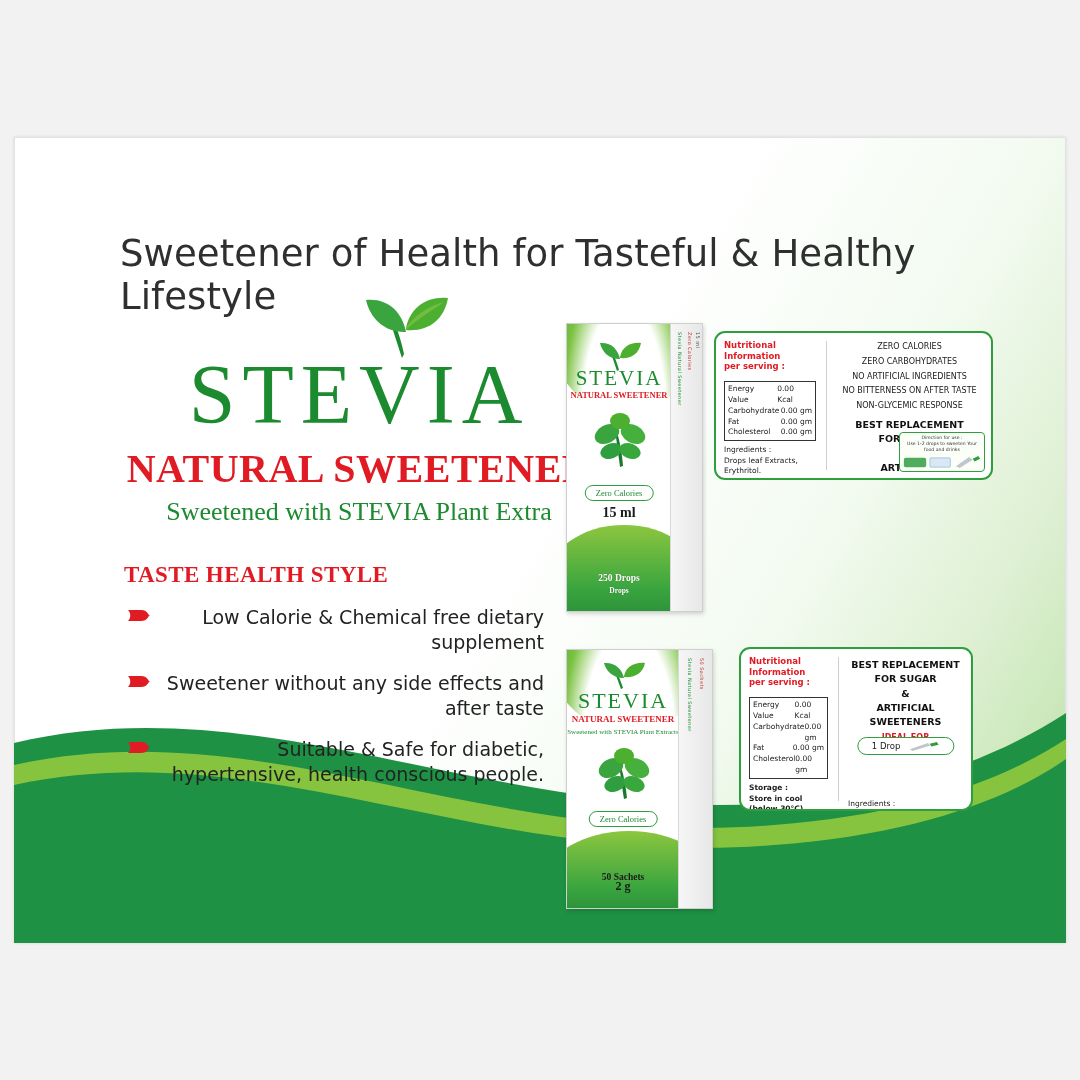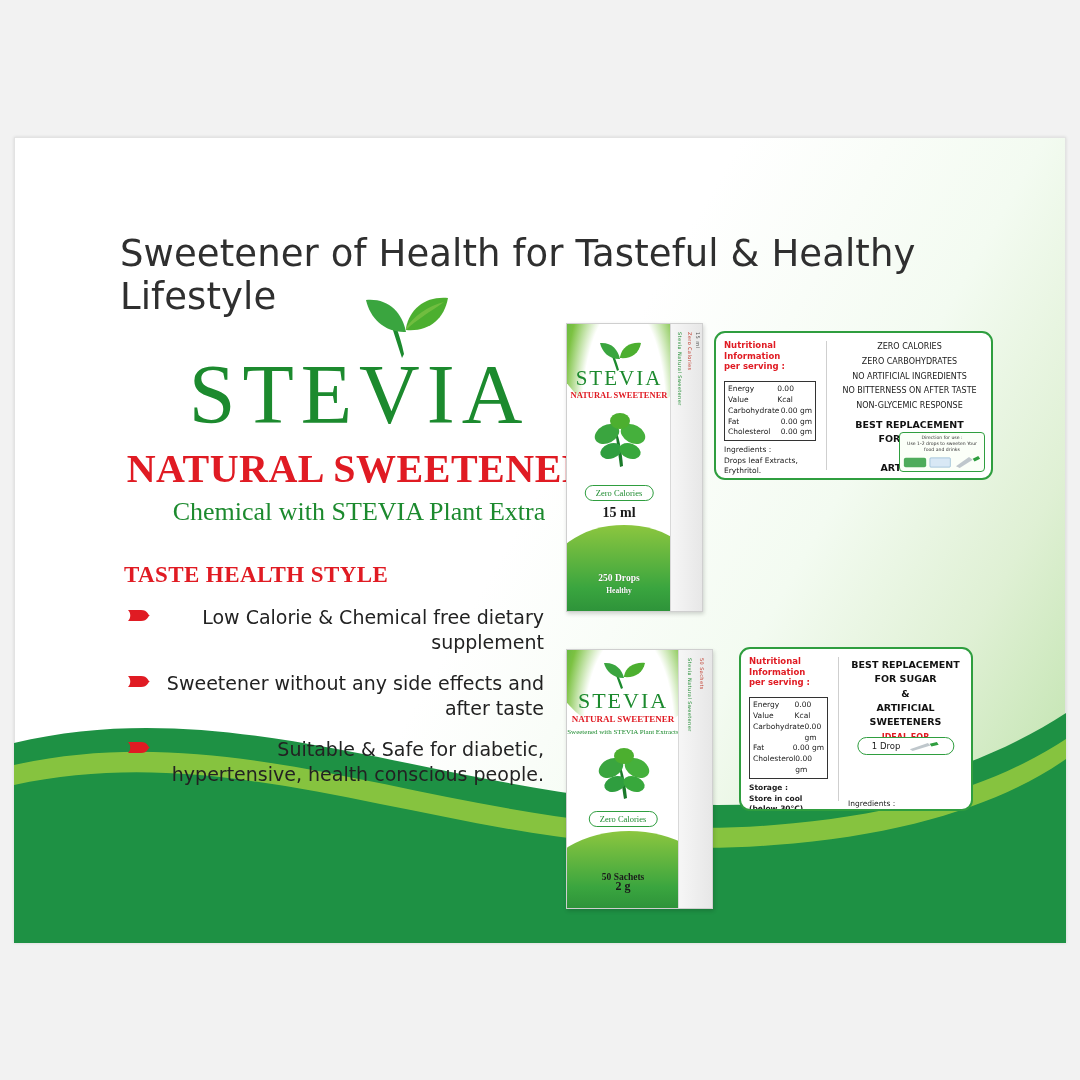--- a/index.html
+++ b/index.html
@@ -358,21 +358,21 @@
 
     <svg class="leaf-logo" viewBox="0 0 120 70">
       <path d="M58 66 C52 48 46 28 40 12 C48 22 56 42 60 62 Z" fill="#1c8a2e"></path>
       <path d="M60 40 C40 40 26 26 22 8 C44 6 58 20 62 40 Z" fill="#3aa53f"></path>
       <path d="M62 36 C66 16 82 4 104 6 C100 28 84 40 62 38 Z" fill="#4caf2f"></path>
       <path d="M62 36 C70 24 84 14 100 10 C86 20 72 28 62 38 Z" fill="#79c043" opacity=".8"></path>
     </svg>
 
     <div class="brand-stevia">STEVIA</div>
     <div class="brand-sub">NATURAL SWEETENER</div>
-    <div class="brand-tag">Chemical with STEVIA Plant Extra</div>
+    <div class="brand-tag">Sweetened with STEVIA Plant Extra</div>
 
     <div class="taste-title">TASTE HEALTH STYLE</div>
 
     <div class="bullets">
       <div class="bullet">
         <svg class="arrow" viewBox="0 0 22 13">
           <path d="M0,1 L13,1 C20,1 20,6.5 22,6.5 C20,6.5 20,12 13,12 L0,12 C3,9 3,4 0,1 Z" fill="#e01b23"></path>
         </svg>
         <span>Low Calorie &amp; Chemical free dietary supplement</span>
       </div>
@@ -409,21 +409,21 @@
           <ellipse cx="20" cy="28" rx="13" ry="9" transform="rotate(-28 20 28)" fill="#3aa53f"></ellipse>
           <ellipse cx="46" cy="28" rx="13" ry="9" transform="rotate(28 46 28)" fill="#45b03c"></ellipse>
           <ellipse cx="24" cy="45" rx="11" ry="7.5" transform="rotate(-20 24 45)" fill="#2f9e3f"></ellipse>
           <ellipse cx="43" cy="45" rx="11" ry="7.5" transform="rotate(20 43 45)" fill="#38a83c"></ellipse>
           <ellipse cx="33" cy="15" rx="10" ry="8" fill="#4caf2f"></ellipse>
         </svg>
 
         <div class="zero-pill" style="top:161px; font-size:8.5px;">Zero Calories</div>
         <div class="carton-vol" style="top:181px; font-size:14px;">15 ml</div>
         <div class="carton-bottom-text" style="bottom:28px; font-size:9.5px;">250 Drops</div>
-        <div class="carton-bottom-text" style="bottom:16px; font-size:7.5px;">Healthy</div>
+        <div class="carton-bottom-text" style="bottom:16px; font-size:7.5px;">Drops</div>
       </div>
 
       <div class="side" style="width:31px;">
         <div class="side-vert green" style="left:8px;">Stevia Natural Sweetener</div>
         <div class="side-vert red" style="left:18px;">Zero Calories</div>
         <div class="side-vert" style="left:26px;">15 ml</div>
       </div>
     </div>
 
     <div class="label-panel" style="left:700px; top:194px; width:275px; height:145px;">

